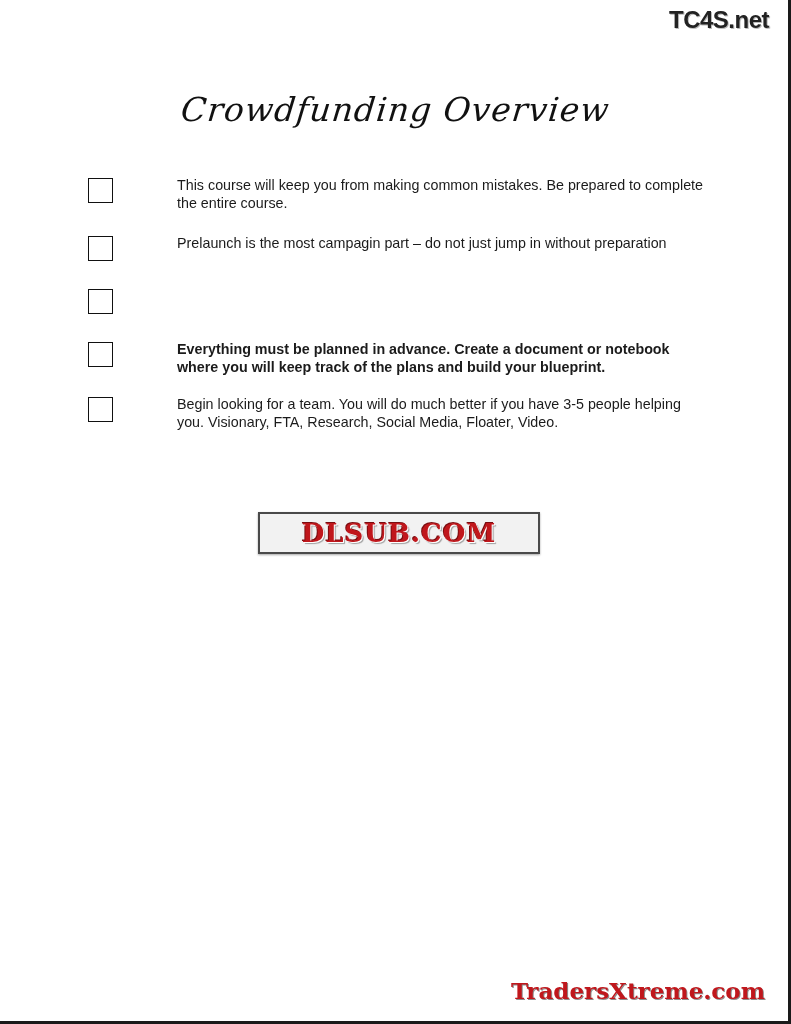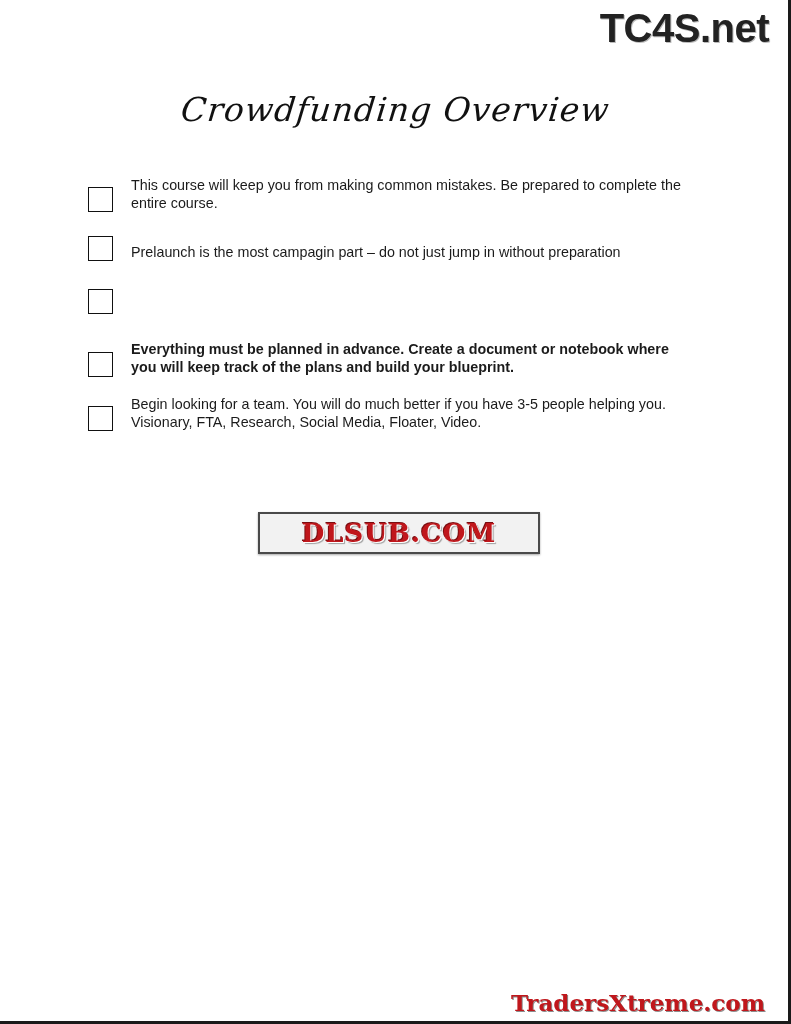--- a/index.html
+++ b/index.html
@@ -37,21 +37,21 @@
     width: 791px;
     background: #1a1a1a;
   }
 
   
   .brand-top {
     position: absolute;
     top: 6px;
     right: 22px;
     font-family: "Liberation Sans", sans-serif;
-    font-size: 40px;
+    font-size: 24px;
     font-weight: bold;
     color: #222222;
     letter-spacing: -0.5px;
     text-shadow: 1px 1px 0 #bbbbbb;
   }
 
   
   .doc-title {
     position: absolute;
     top: 90px;
@@ -68,22 +68,23 @@
 
   
   .checklist {
     position: absolute;
     top: 176px;
     left: 88px;
     width: 620px;
   }
   .check-row {
     display: flex;
-    align-items: flex-end;
+    align-items: flex-start;
     margin-bottom: 18px;
+    gap: 46px;
   }
   .checkbox {
     flex: 0 0 auto;
     width: 23px;
     height: 23px;
     border: 1.6px solid #111111;
     background: #ffffff;
     margin-top: 2px;
   }
   .check-text {
@@ -124,21 +125,21 @@
     letter-spacing: 1px;
     text-shadow:
       1px 1px 0 #ffffff,
       -1px -1px 0 #7a0d10,
       2px 2px 1px rgba(0,0,0,0.35);
   }
 
   
   .brand-bottom {
     position: absolute;
-    bottom: 8px;
+    bottom: 20px;
     right: 26px;
     font-family: "DejaVu Serif", serif;
     font-weight: bold;
     font-size: 23px;
     color: #c0171c;
     letter-spacing: 0px;
     text-shadow: 1px 1px 0 rgba(0,0,0,0.45);
   }
 </style>
 </head>

